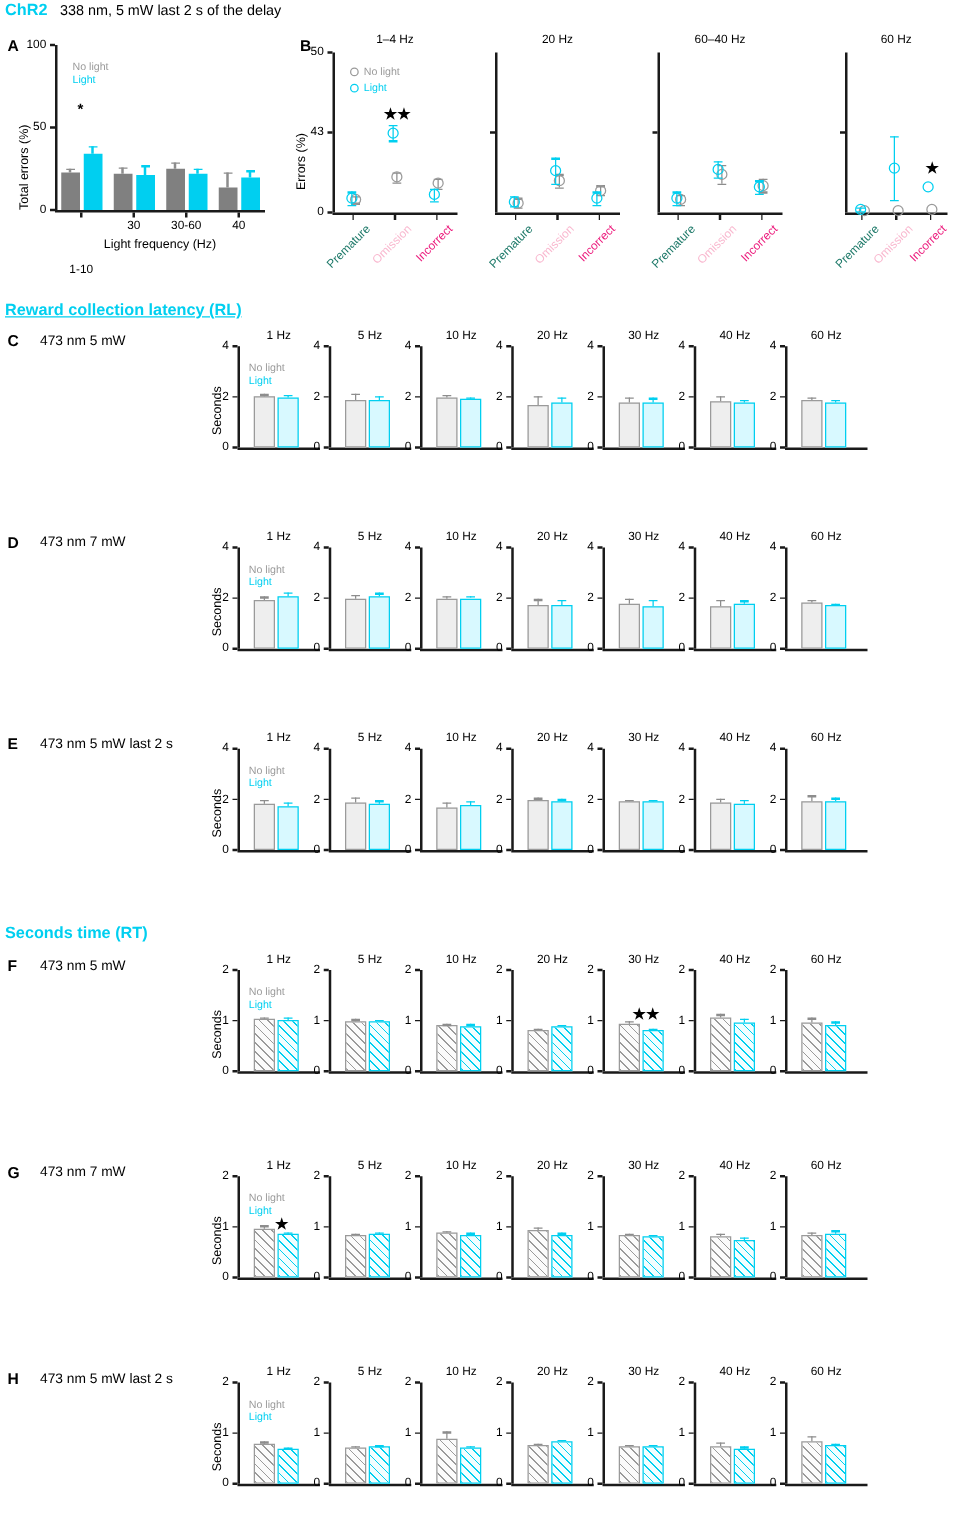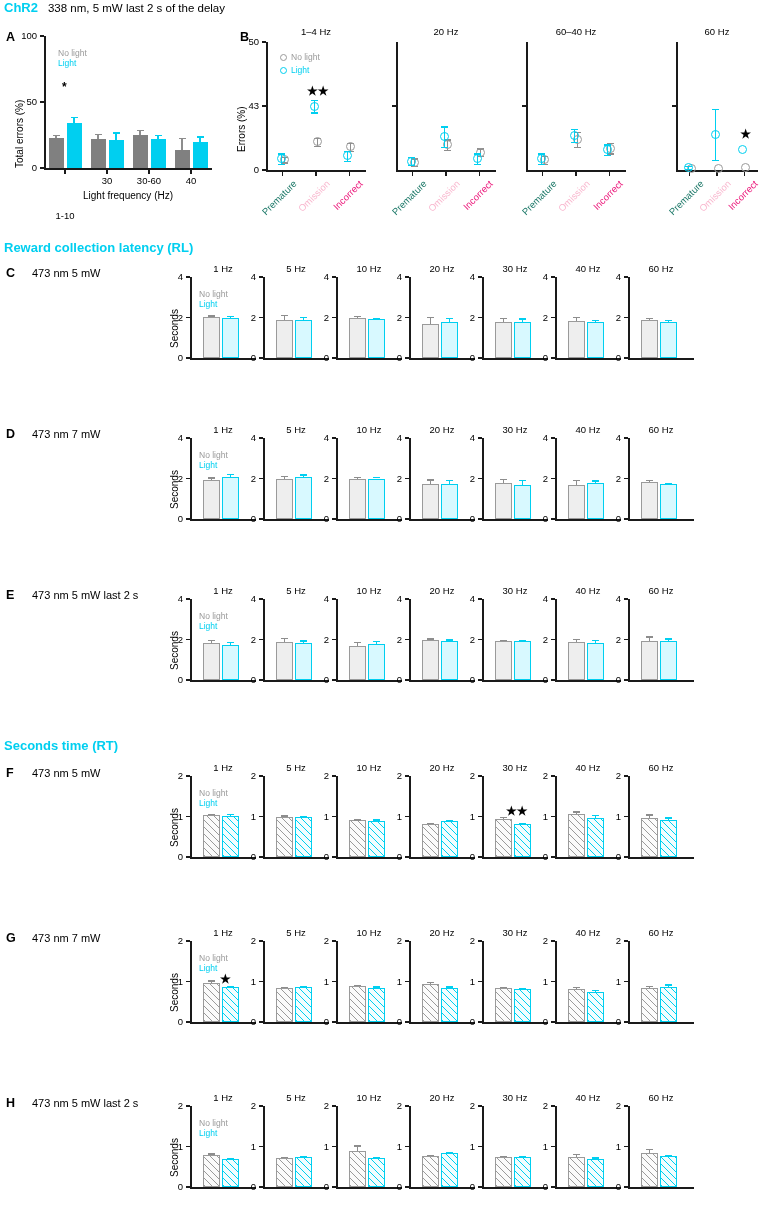--- a/index.html
+++ b/index.html
@@ -84,21 +84,21 @@
 </head>
 <body>
 
 <div id="page">
 
   <div class="fig-header">
     <span class="chr2">ChR2</span>
     <span class="hdr-sub">338 nm, 5 mW last 2 s of the delay</span>
   </div>
 
-  <div class="section-head" style="left:4px; top:240px;">Reward collection latency (RL)</div>
+  <div class="section-head" style="left:4px; top:240px;text-decoration:underline;">Reward collection latency (RL)</div>
   <div class="section-head" style="left:4px; top:738px;">Seconds time (RT)</div>
 
   <div class="panel-letter" style="left:6px;  top:30px;">A</div>
   <div class="panel-letter" style="left:240px;top:30px;">B</div>
 
   <div class="panel-letter" style="left:6px;  top:266px;">C</div>
   <div class="row-title" style="left:32px; top:267px;">473 nm 5 mW</div>
 
   <div class="panel-letter" style="left:6px;  top:427px;">D</div>
   <div class="row-title" style="left:32px; top:428px;">473 nm 7 mW</div>

